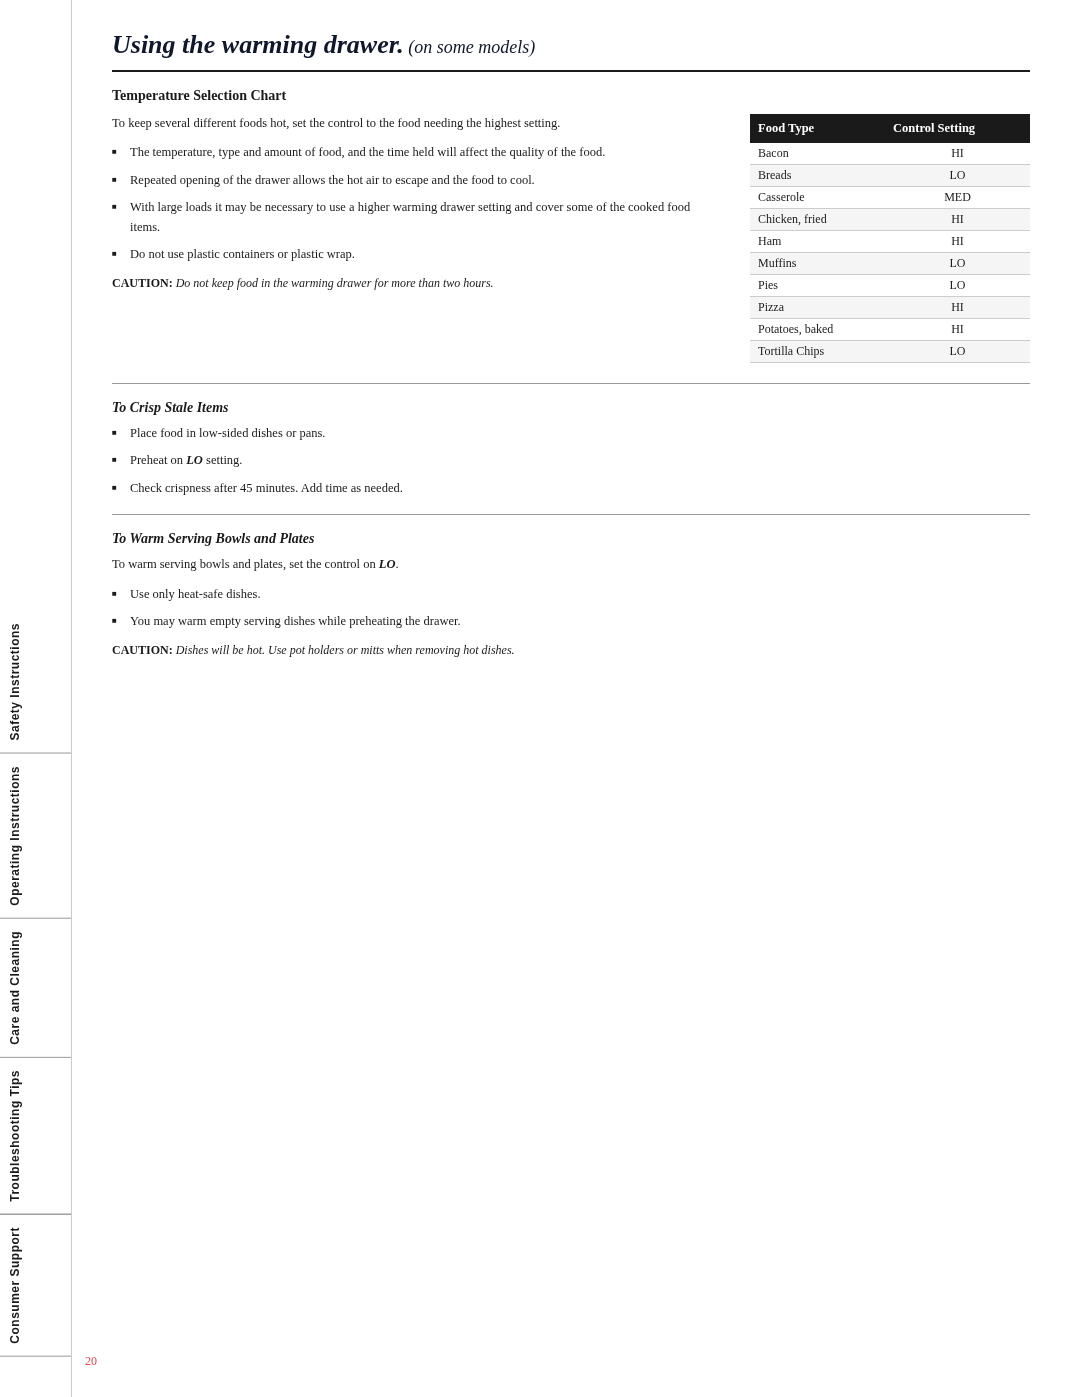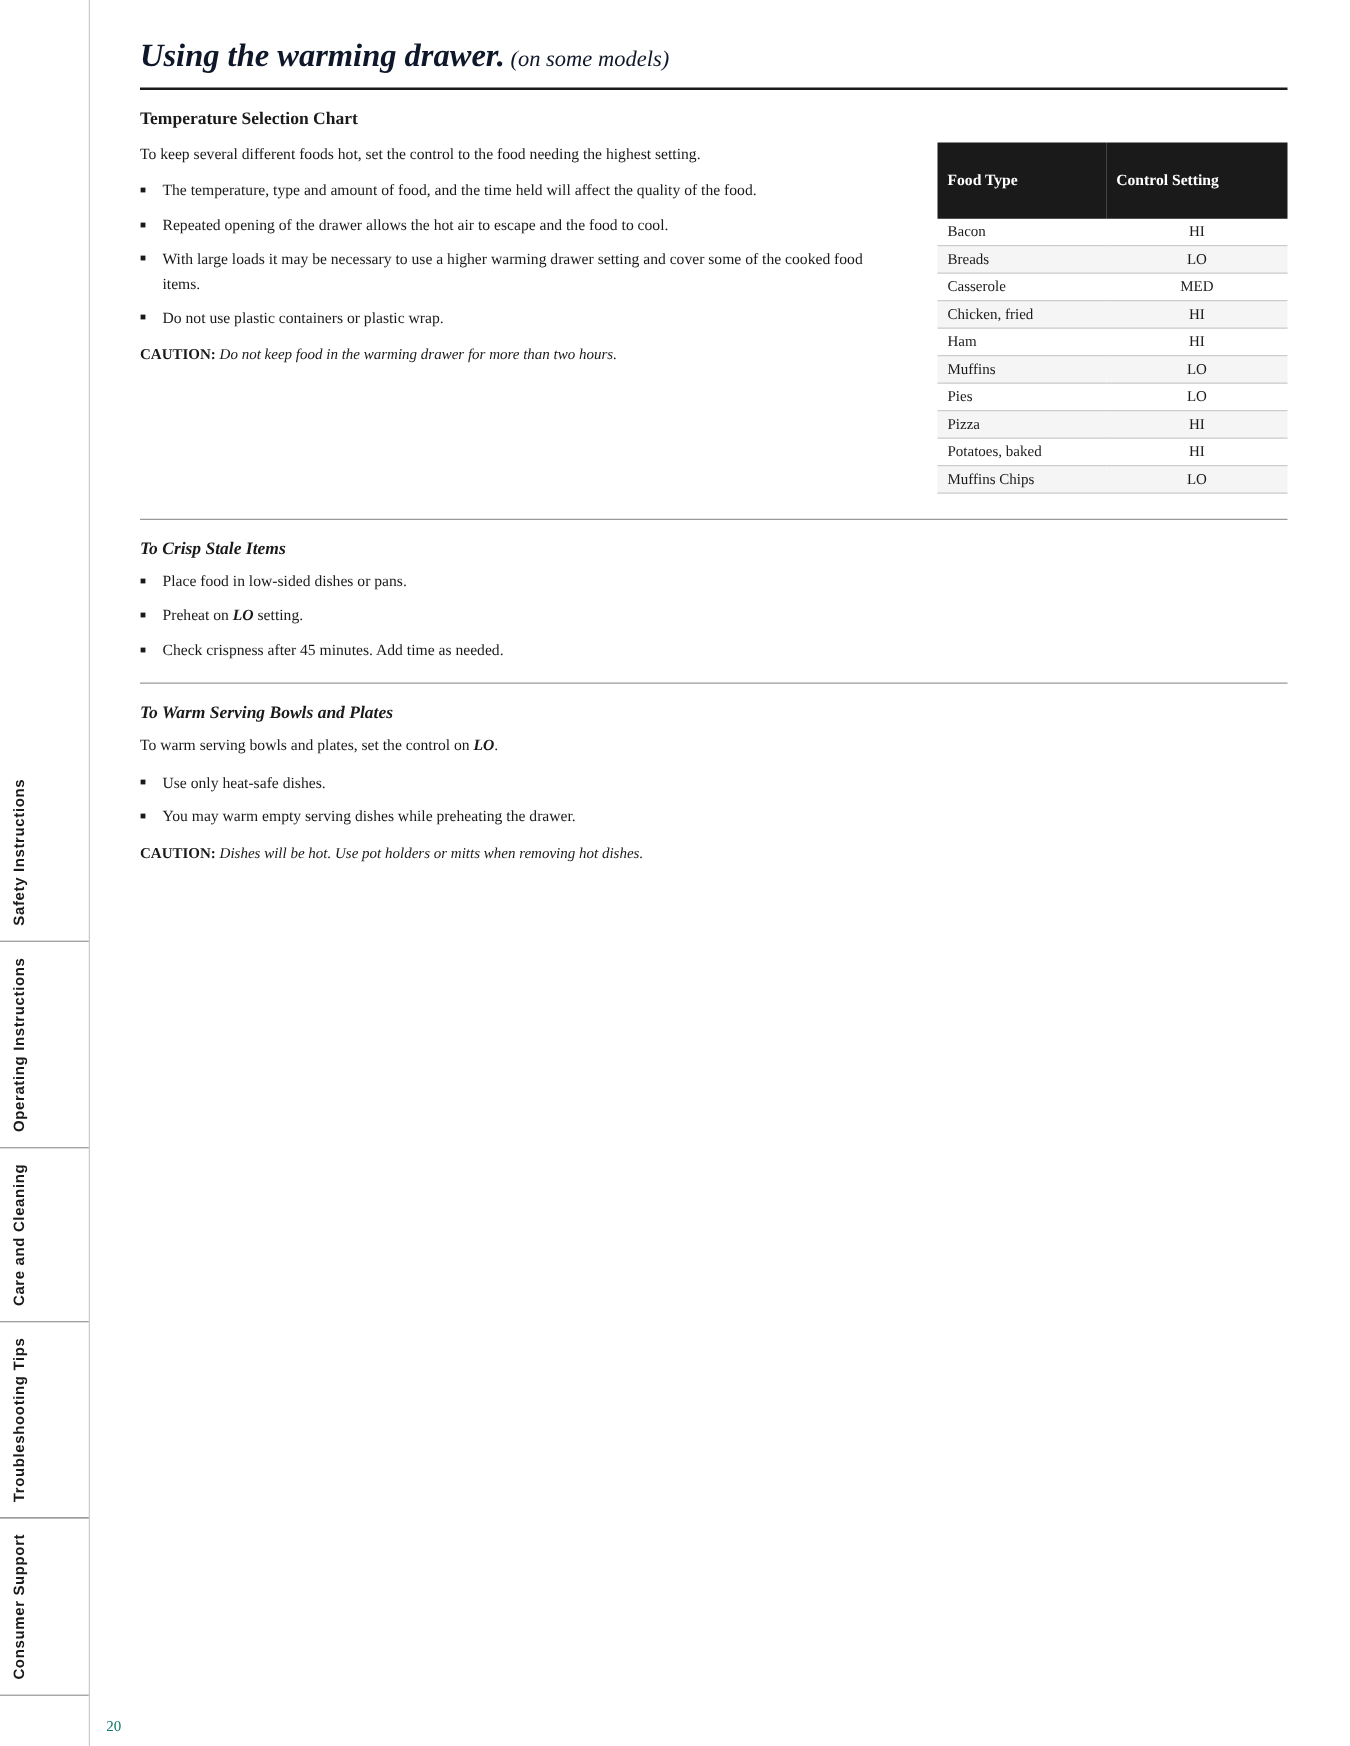--- a/index.html
+++ b/index.html
@@ -162,21 +162,21 @@
     
     .food-table {
       width: 100%;
       border-collapse: collapse;
       font-size: 12px;
     }
 
     .food-table th {
       background: #1a1a1a;
       color: #fff;
-      padding: 23px 8px;
+      padding: 7px 8px;
       text-align: left;
       font-weight: bold;
       font-size: 12.5px;
     }
 
     .food-table td {
       padding: 3px 8px;
       border-bottom: 1px solid #ccc;
       font-size: 12px;
     }
@@ -204,24 +204,24 @@
     .subsection-title {
       font-size: 14px;
       font-weight: bold;
       font-style: italic;
       margin-bottom: 8px;
     }
 
     
     .page-number {
       position: absolute;
-      bottom: 8px;
+      bottom: 28px;
       left: 85px;
       font-size: 12px;
-      color: #0f766e;
+      color: #ef4444;
     }
 
     .lo-text {
       font-weight: bold;
       font-style: italic;
     }
   </style>
 </head>
 <body>
 
@@ -302,21 +302,21 @@
                 </tr>
                 <tr>
                   <td>Pizza</td>
                   <td>HI</td>
                 </tr>
                 <tr>
                   <td>Potatoes, baked</td>
                   <td>HI</td>
                 </tr>
                 <tr>
-                  <td>Muffins Chips</td>
+                  <td>Tortilla Chips</td>
                   <td>LO</td>
                 </tr>
               </tbody>
           </table>
         </div>
       </div>
     </div>
 
     <hr class="divider">
 

